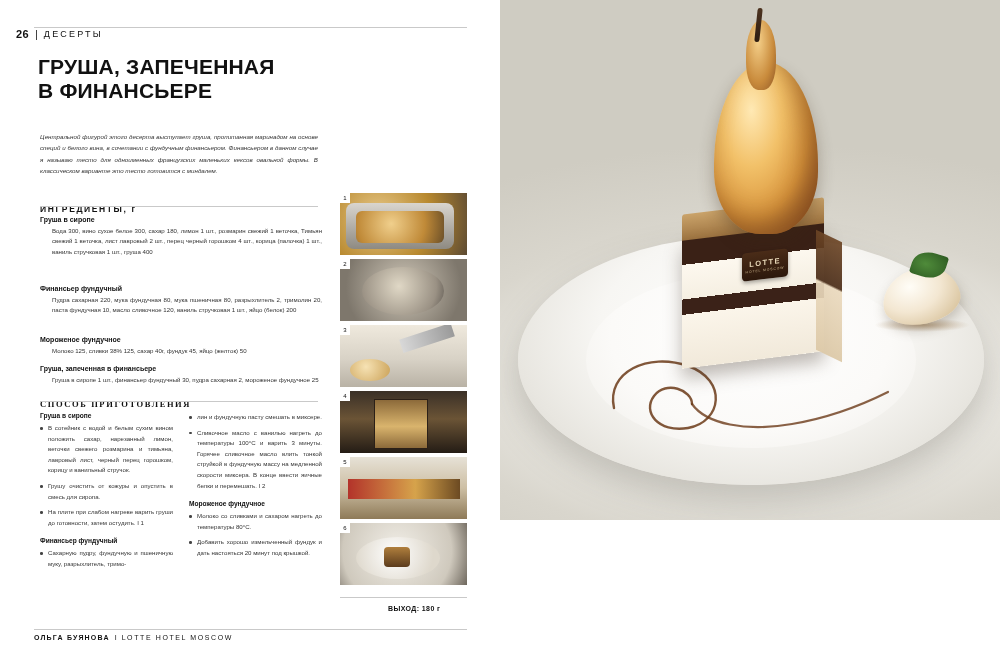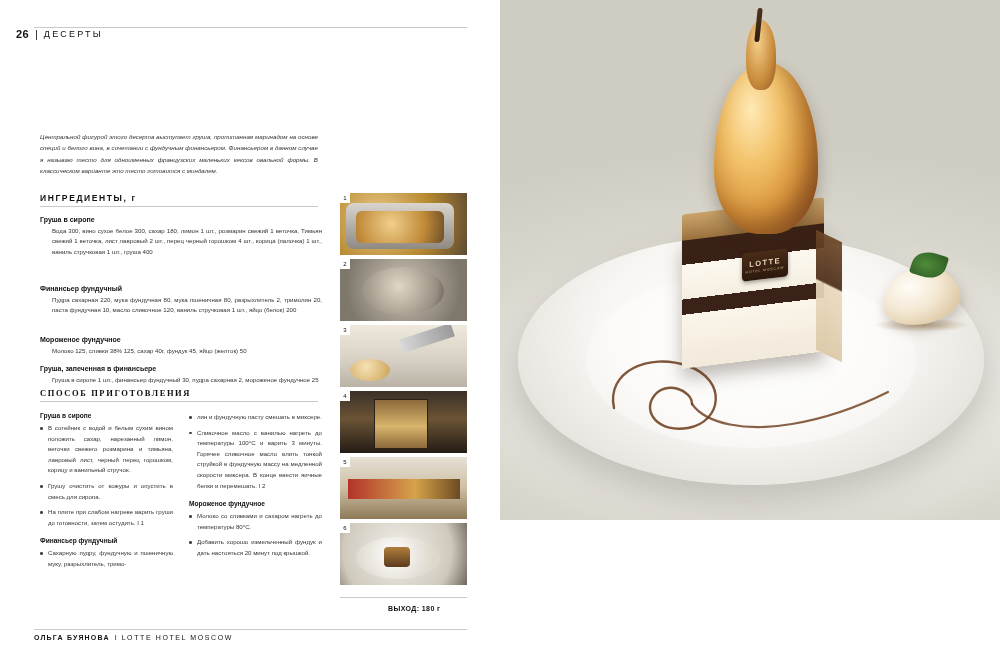--- a/index.html
+++ b/index.html
@@ -25,21 +25,21 @@
     position:absolute;left:38px;top:55px;width:260px;
     font-size:21px;line-height:1.16;font-weight:bold;letter-spacing:.2px;color:#111;
   }
 
   .intro{
     position:absolute;left:40px;top:131px;width:278px;
     font-size:6.2px;line-height:1.85;font-style:italic;color:#333;text-align:justify;
   }
 
   .section-head{
-    position:absolute;font-size:8.5px;font-weight:bold;letter-spacing:1.6px;color:#111;
+    position:absolute;font-size:8.5px;font-weight:bold;letter-spacing:1.6px;color:#111;margin-top:11px;
   }
   .ing-head{left:40px;top:193px;}
   .method-head{left:40px;top:388px;font-family:Liberation Serif, serif;}
 
   .rule{position:absolute;height:1px;background:#c9c9c9;}
   .rule-ing{left:40px;top:206px;width:278px;}
   .rule-method{left:40px;top:401px;width:278px;}
 
   .ing-block{position:absolute;left:40px;width:282px;}
   .ing-title{font-size:7px;font-weight:bold;color:#111;margin-bottom:3px;}
@@ -179,20 +179,22 @@
 
   <div class="left-page">
 
     <div class="page-header">
       <span class="folio">26</span>
       <span class="folio-sep">|</span>
       <span class="folio-section">ДЕСЕРТЫ</span>
     </div>
     <div class="rule-top"></div>
 
+    <div class="recipe-title" style="white-space:pre-line;">ГРУША, ЗАПЕЧЕННАЯ
+В ФИНАНСЬЕРЕ</div>
 
     <div class="intro">Центральной фигурой этого десерта выступает груша, пропитанная маринадом на основе специй и белого вина, в сочетании с фундучным финансьером. Финансьером в данном случае я называю тесто для одноименных французских маленьких кексов овальной формы. В классическом варианте это тесто готовится с миндалем.</div>
 
     <div class="section-head ing-head">ИНГРЕДИЕНТЫ, г</div>
     <div class="rule rule-ing"></div>
 
     <div class="ing-block ing-1">
       <div class="ing-title">Груша в сиропе</div>
       <div class="ing-body">Вода 300, вино сухое белое 300, сахар 180, лимон 1 шт., розмарин свежий 1 веточка, Тимьян свежий 1 веточка, лист лавровый 2 шт., перец черный горошком 4 шт., корица (палочка) 1 шт., ваниль стручковая 1 шт., груша 400</div>
     </div>

